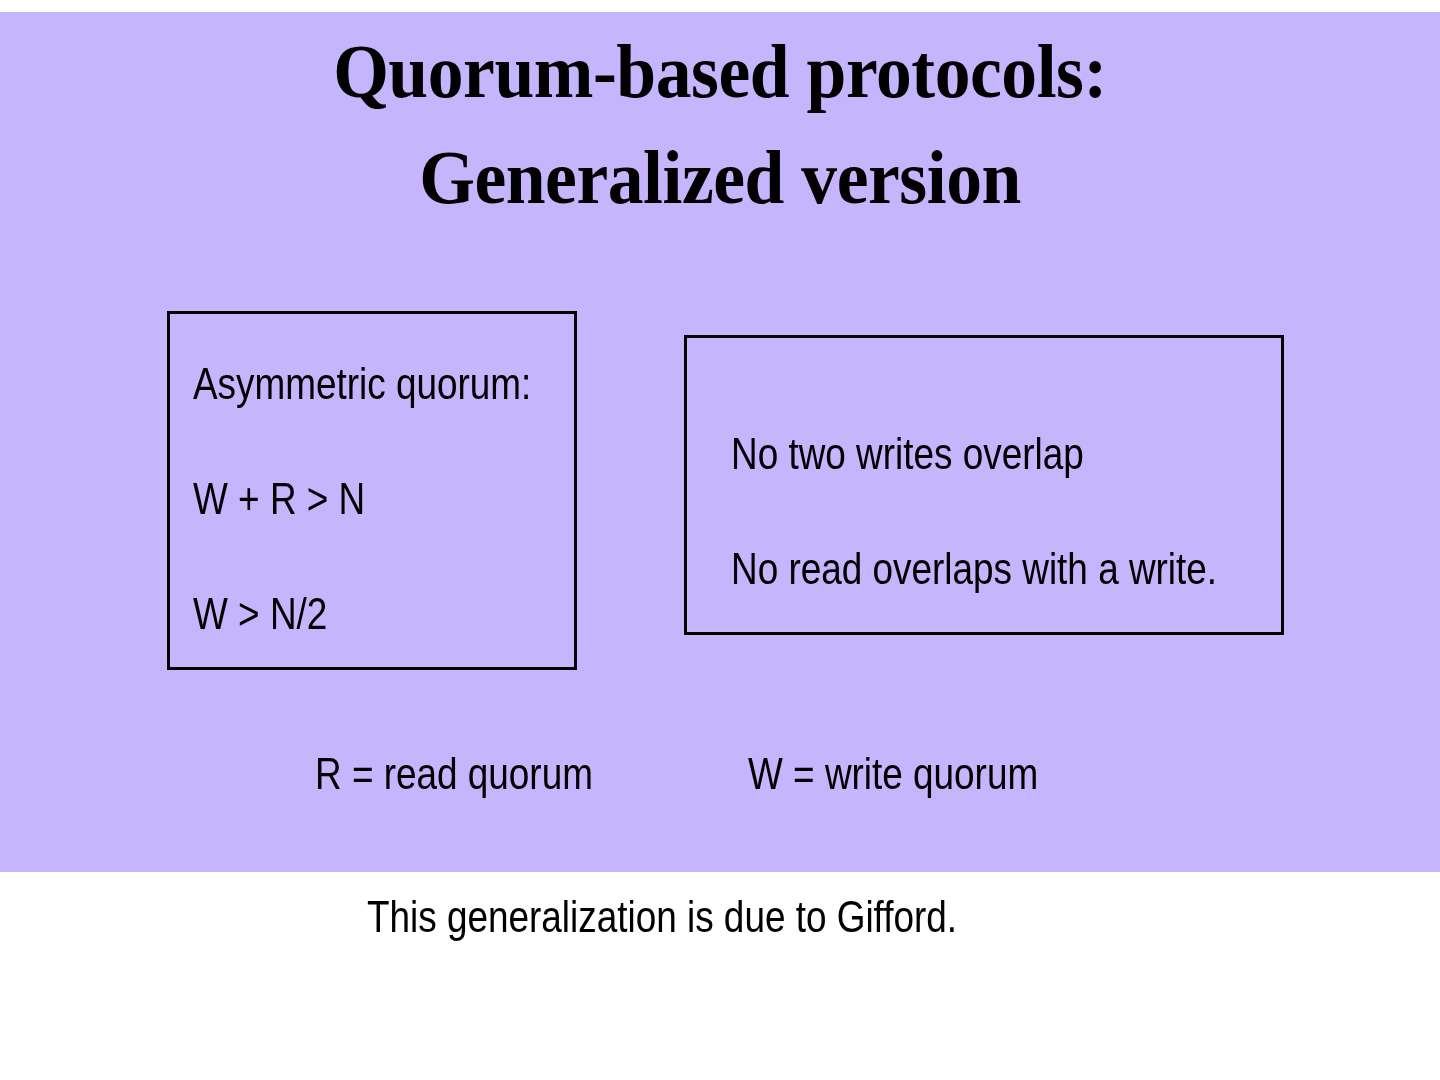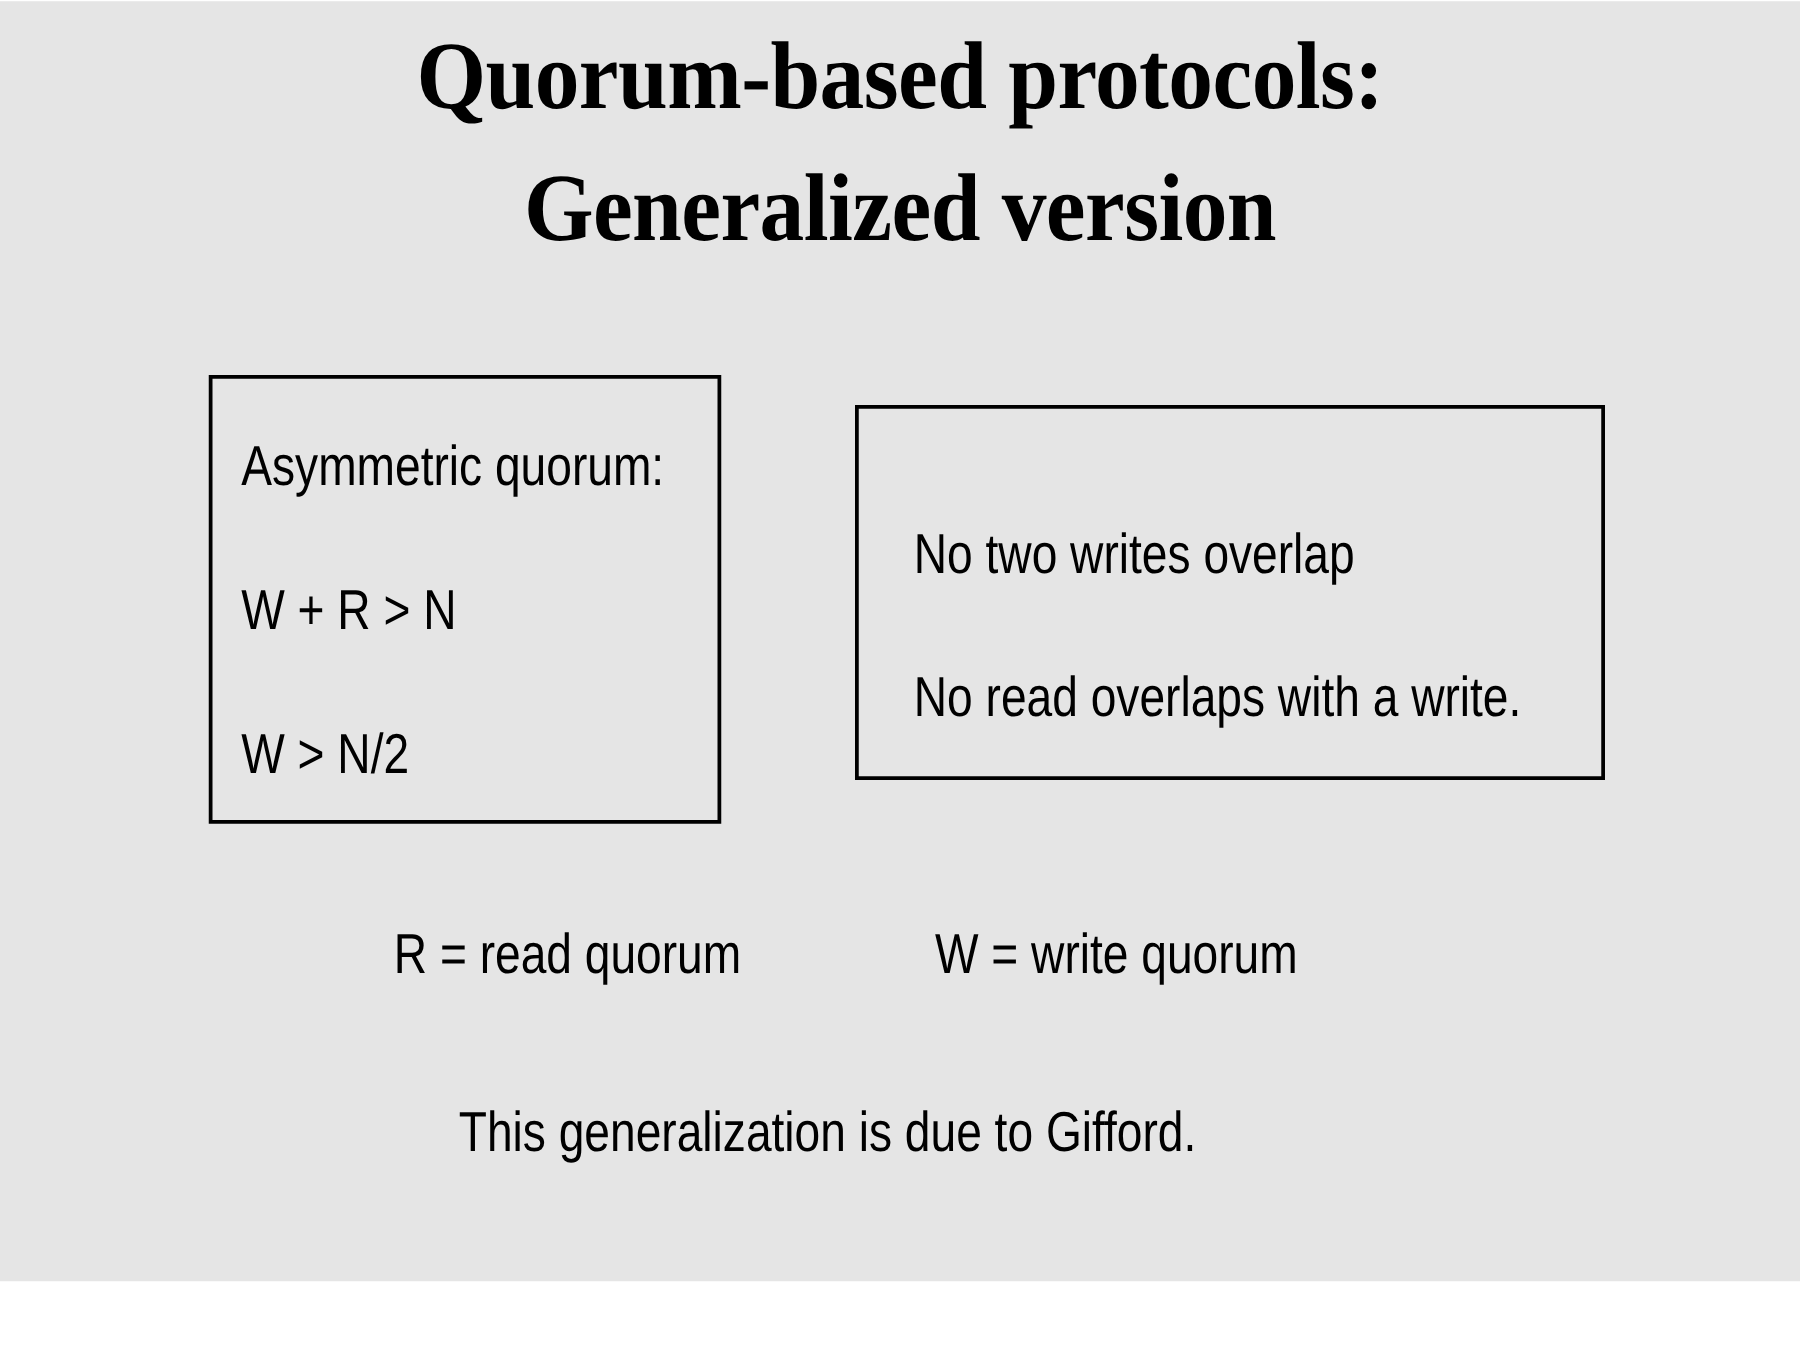--- a/index.html
+++ b/index.html
@@ -13,24 +13,24 @@
     position: relative;
     overflow: hidden;
     font-family: "Liberation Sans", sans-serif;
     color: #000000;
     -webkit-font-smoothing: antialiased;
   }
 
   .slide {
     position: absolute;
     left: 0;
-    top: 1px;
+    top: 12px;
     width: 1440px;
-    height: 1024px;
-    background: #e5e5e5;
+    height: 860px;
+    background: #c4b5fd;
   }
 
   
   .title-block {
     position: absolute;
     left: 0;
     top: 6px;
     width: 1440px;
     text-align: center;
   }

